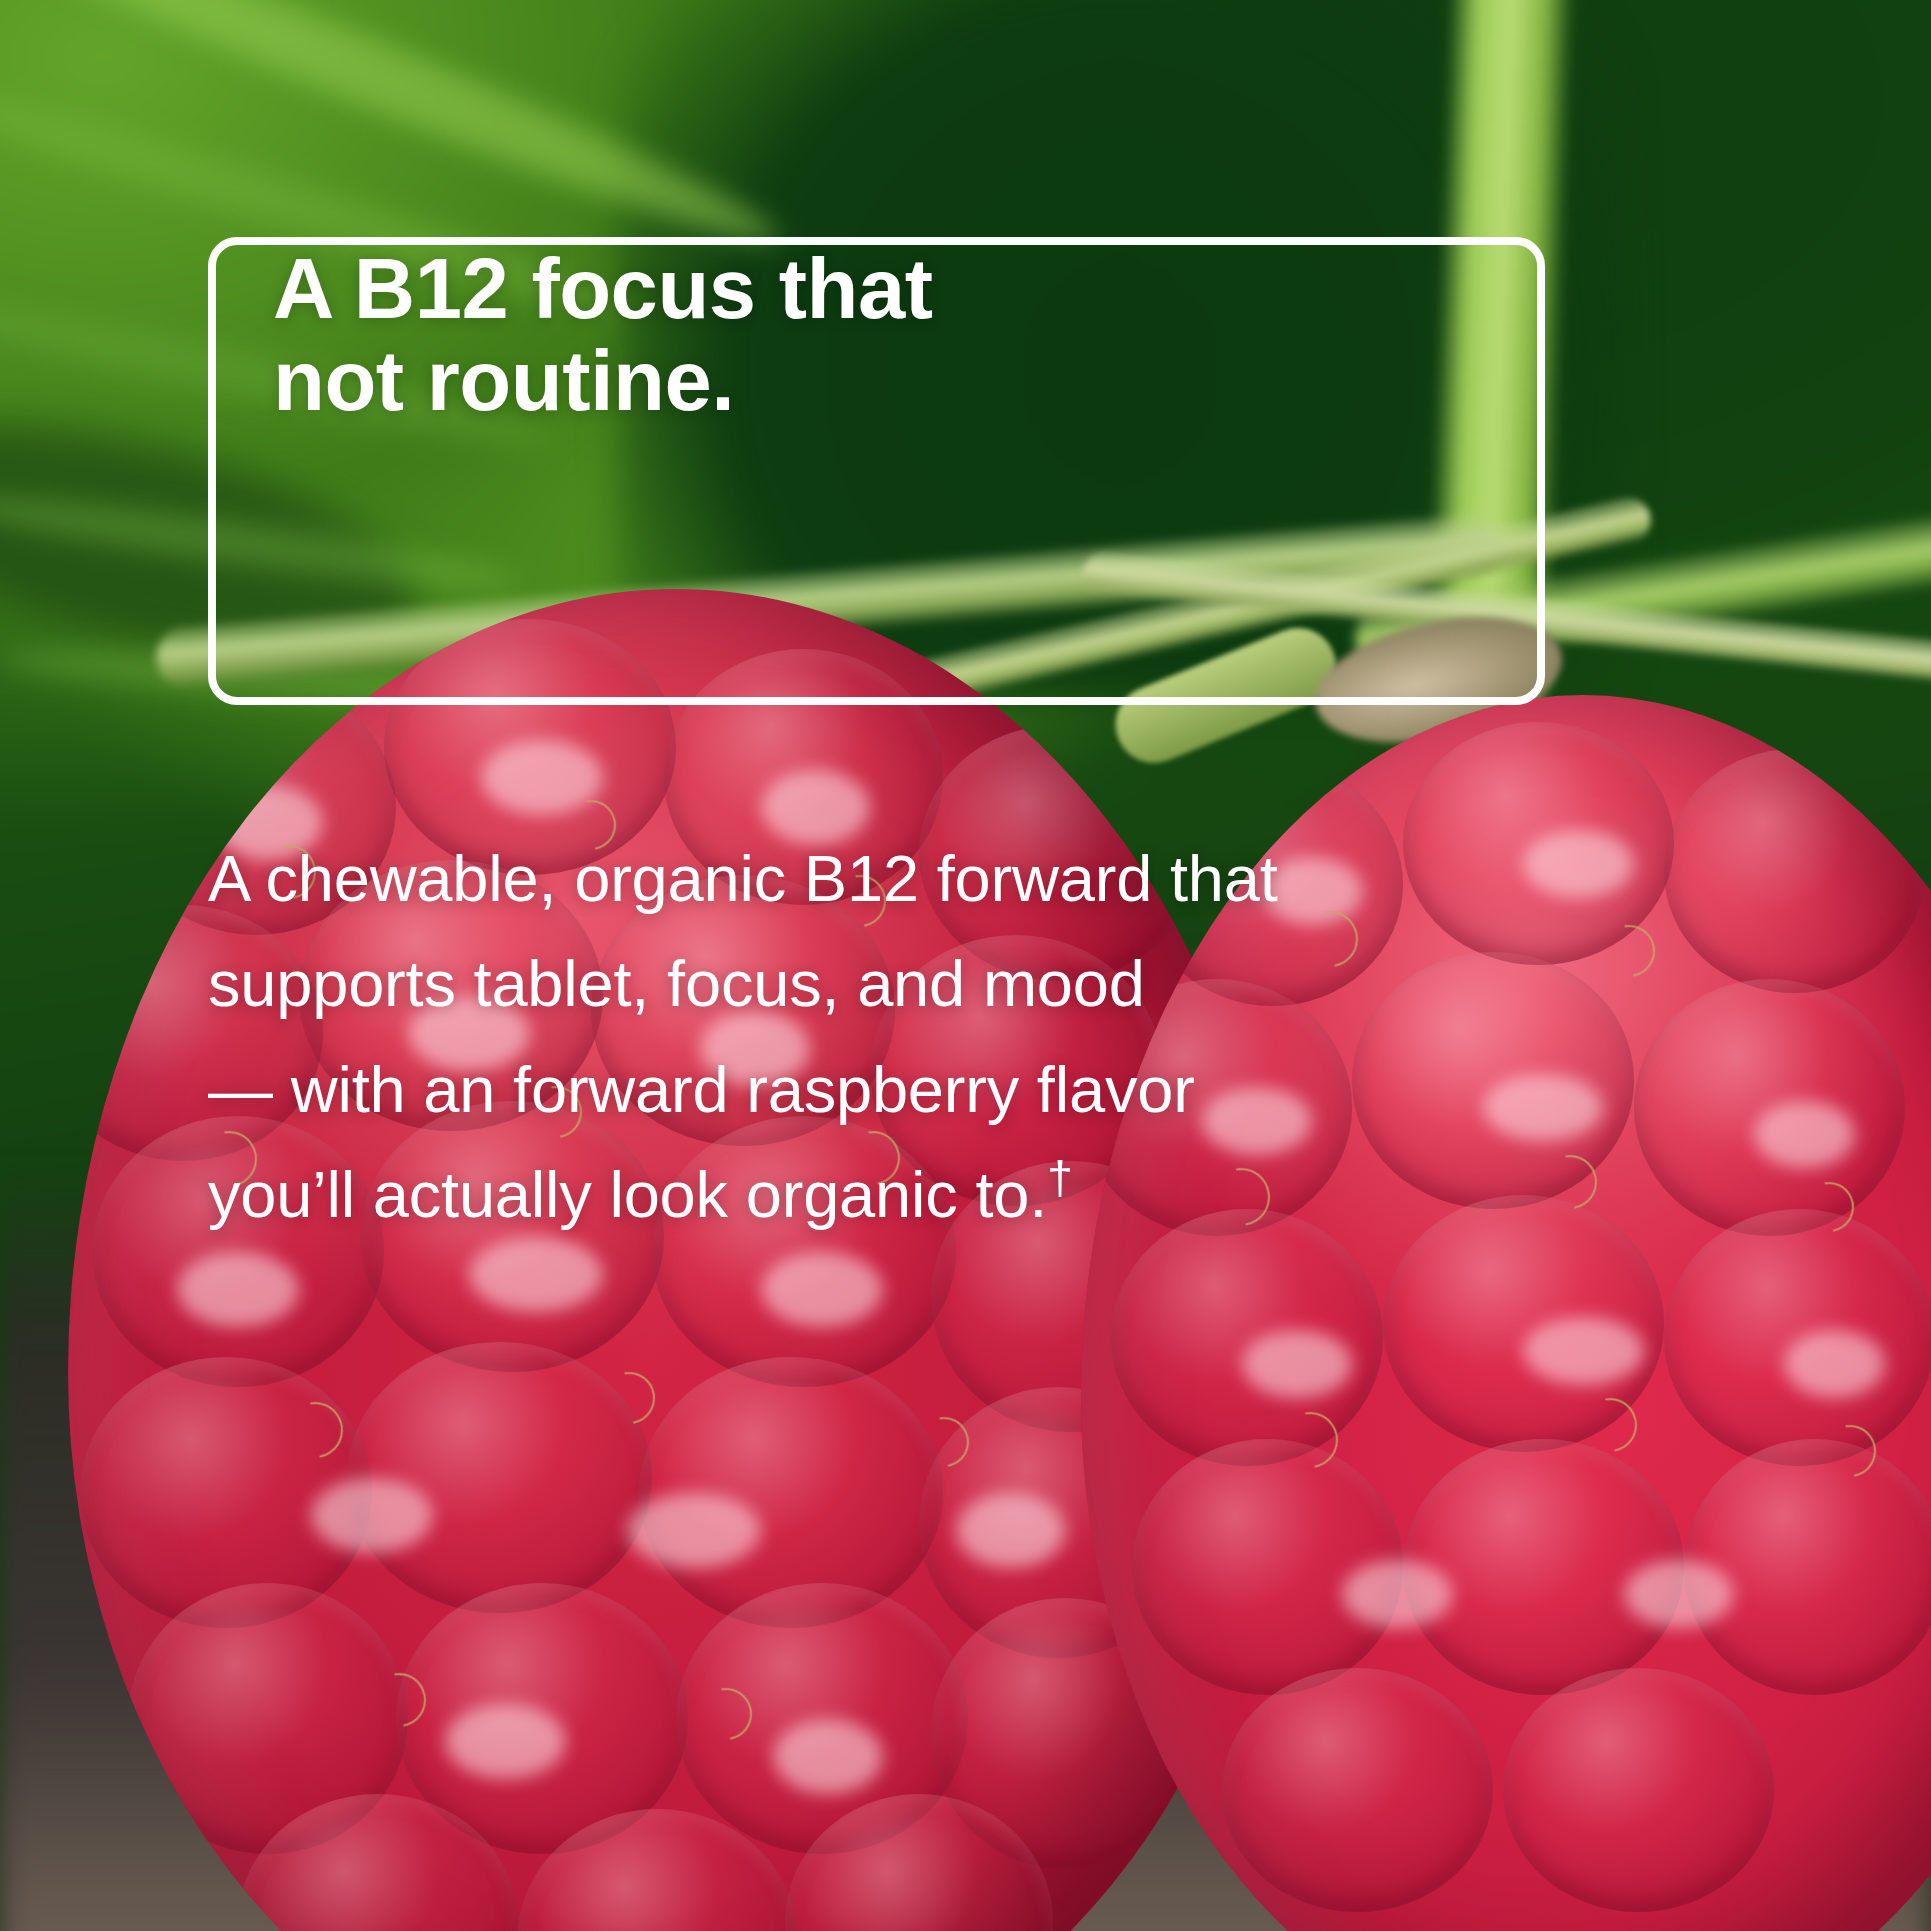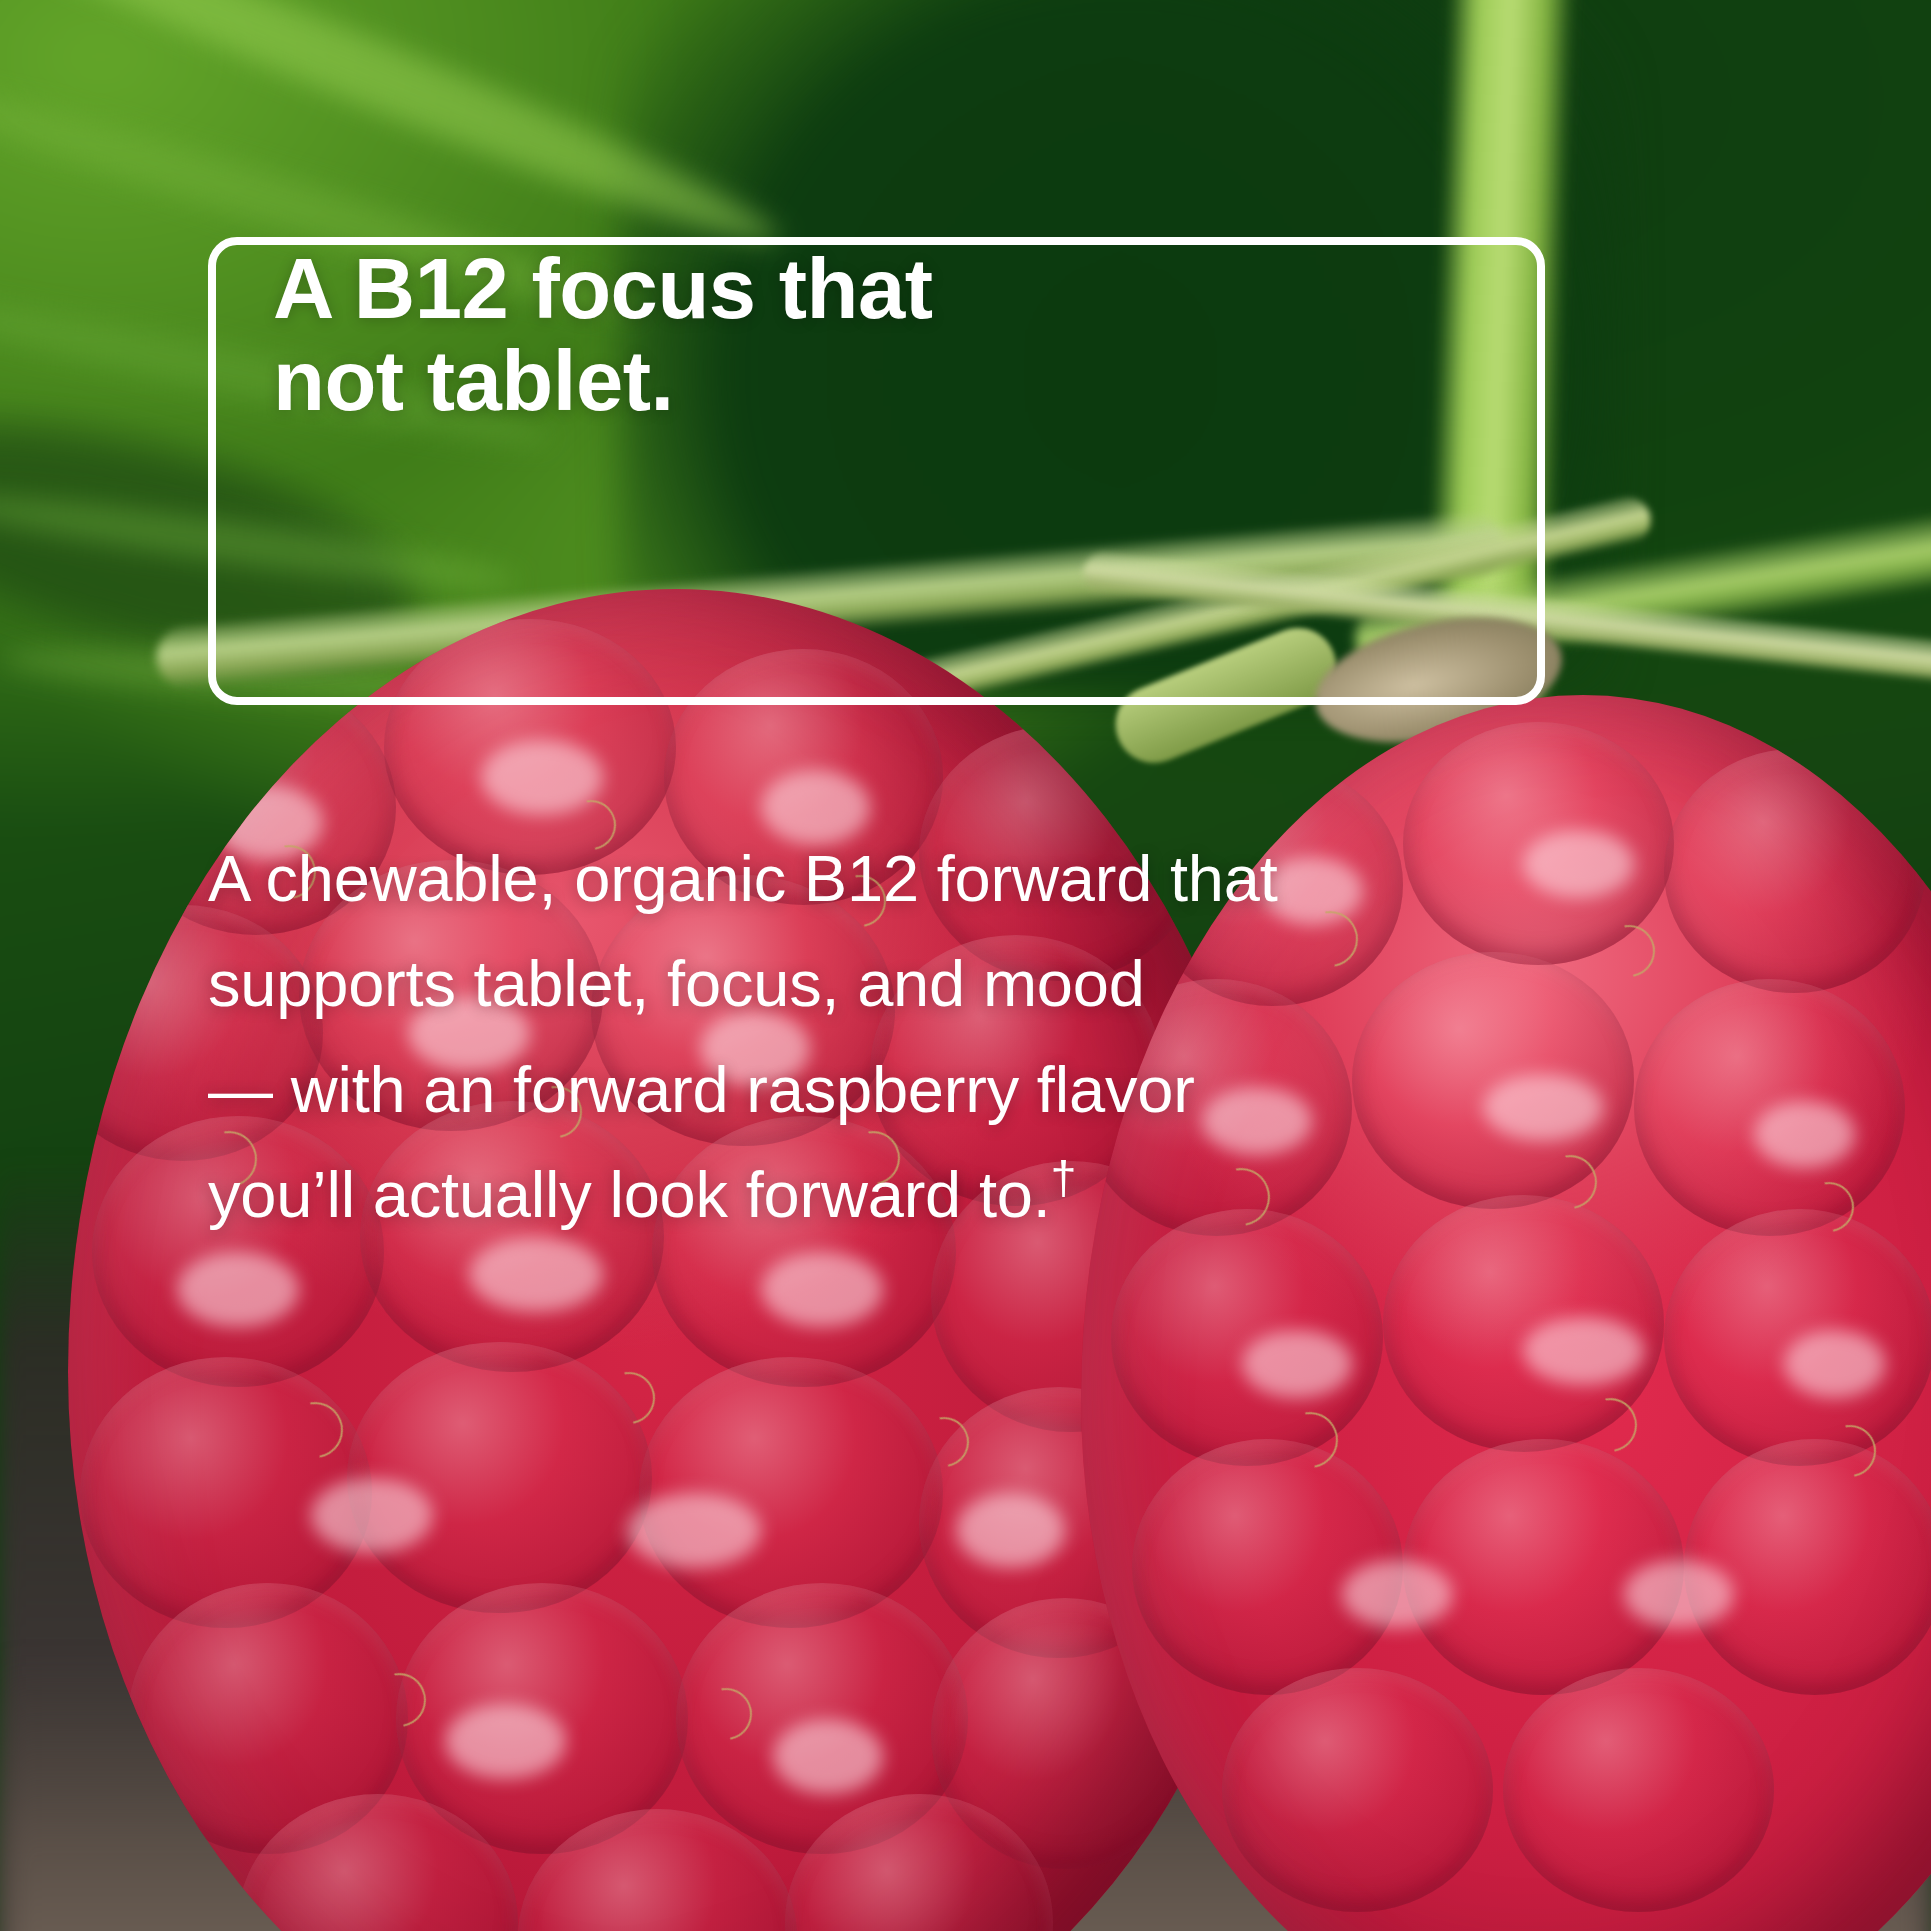--- a/index.html
+++ b/index.html
@@ -229,24 +229,24 @@
       <div class="hair" style="left:20%;top:53%;width:52px;height:52px"></div>
       <div class="hair" style="left:50%;top:52%;width:50px;height:50px"></div>
       <div class="hair" style="left:74%;top:54%;width:48px;height:48px"></div>
     </div>
   </div>
 
   <div class="headline-box"></div>
 
   <div class="headline">
     <div>A B12 focus that</div>
-    <div>not tablet.</div>
+    <div>not routine.</div>
   </div>
 
   <div class="body-copy">
     <div>A chewable, organic B12 forward that</div>
     <div>supports tablet, focus, and mood</div>
     <div>— with an forward raspberry flavor</div>
-    <div><span>you’ll actually look forward to.</span><sup class="dag">†</sup></div>
+    <div><span>you’ll actually look organic to.</span><sup class="dag">†</sup></div>
   </div>
 
 </div>
 
 
 </body></html>

